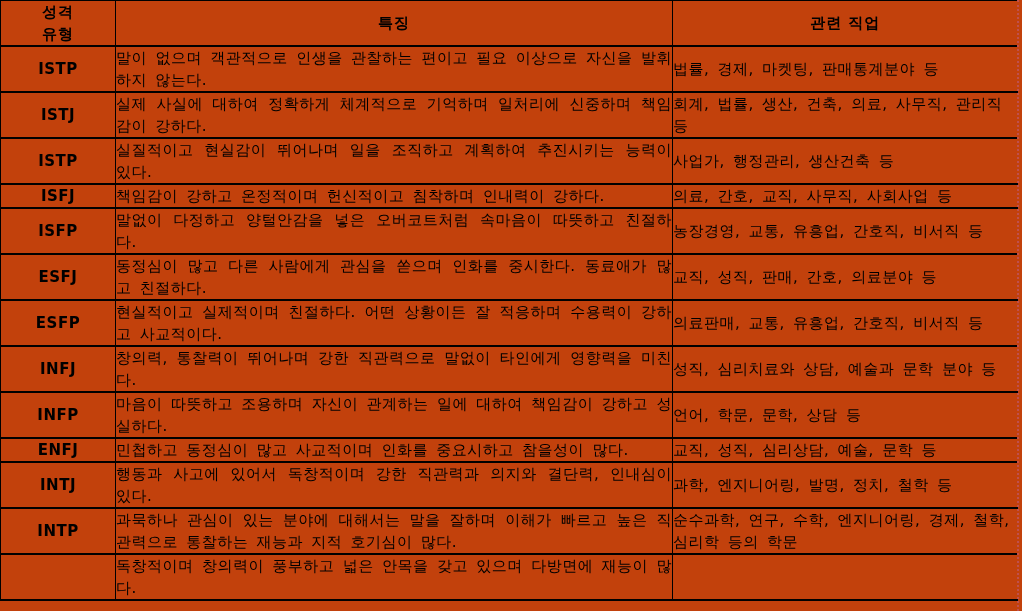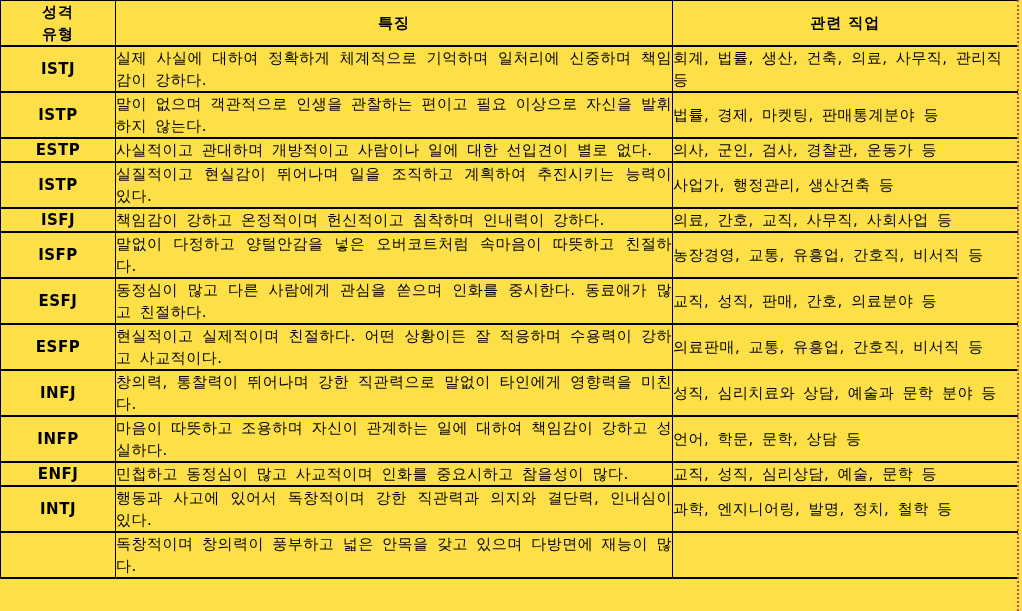--- a/index.html
+++ b/index.html
@@ -6,21 +6,21 @@
   html, body {
     margin: 0; padding: 0;
     background: #ffffff;
     font-family: "DejaVu Sans", "Liberation Sans", sans-serif;
   }
   .page {
     position: relative;
     width: 1022px;
     height: 611px;
     overflow: hidden;
-    background: #fde047;
+    background: #c2410c;
   }
   table.mbti {
     border-collapse: collapse;
     table-layout: fixed;
     width: 1017px;
     color: #000000;
   }
   table.mbti th, table.mbti td {
     border-left: 1px solid #000;
     border-right: 1px solid #000;
@@ -82,36 +82,31 @@
     <thead>
       <tr>
         <th class="type-h">성격
 유형</th>
         <th>특징</th>
         <th>관련 직업</th>
       </tr>
     </thead>
     <tbody id="rows-body">
   <tr>
-    <td class="type"><span>ISTJ</span></td>
-    <td class="feat"><span>실제 사실에 대하여 정확하게 체계적으로 기억하며 일처리에 신중하며 책임감이 강하다.</span></td>
-    <td class="jobs"><span>회계, 법률, 생산, 건축, 의료, 사무직, 관리직 등</span></td>
-  </tr>
-
-  <tr>
     <td class="type"><span>ISTP</span></td>
     <td class="feat"><span>말이 없으며 객관적으로 인생을 관찰하는 편이고 필요 이상으로 자신을 발휘하지 않는다.</span></td>
     <td class="jobs"><span>법률, 경제, 마켓팅, 판매통계분야 등</span></td>
   </tr>
 
   <tr>
-    <td class="type"><span>ESTP</span></td>
-    <td class="feat"><span>사실적이고 관대하며 개방적이고 사람이나 일에 대한 선입견이 별로 없다.</span></td>
-    <td class="jobs"><span>의사, 군인, 검사, 경찰관, 운동가 등</span></td>
+    <td class="type"><span>ISTJ</span></td>
+    <td class="feat"><span>실제 사실에 대하여 정확하게 체계적으로 기억하며 일처리에 신중하며 책임감이 강하다.</span></td>
+    <td class="jobs"><span>회계, 법률, 생산, 건축, 의료, 사무직, 관리직 등</span></td>
   </tr>
+
 
   <tr>
     <td class="type"><span>ISTP</span></td>
     <td class="feat"><span>실질적이고 현실감이 뛰어나며 일을 조직하고 계획하여 추진시키는 능력이 있다.</span></td>
     <td class="jobs"><span>사업가, 행정관리, 생산건축 등</span></td>
   </tr>
 
   <tr>
     <td class="type"><span>ISFJ</span></td>
     <td class="feat"><span>책임감이 강하고 온정적이며 헌신적이고 침착하며 인내력이 강하다.</span></td>
@@ -154,20 +149,25 @@
     <td class="feat"><span>민첩하고 동정심이 많고 사교적이며 인화를 중요시하고 참을성이 많다.</span></td>
     <td class="jobs"><span>교직, 성직, 심리상담, 예술, 문학 등</span></td>
   </tr>
 
   <tr>
     <td class="type"><span>INTJ</span></td>
     <td class="feat"><span>행동과 사고에 있어서 독창적이며 강한 직관력과 의지와 결단력, 인내심이 있다.</span></td>
     <td class="jobs"><span>과학, 엔지니어링, 발명, 정치, 철학 등</span></td>
   </tr>
 
+  <tr>
+    <td class="type"><span>INTP</span></td>
+    <td class="feat"><span>과묵하나 관심이 있는 분야에 대해서는 말을 잘하며 이해가 빠르고 높은 직관력으로 통찰하는 재능과 지적 호기심이 많다.</span></td>
+    <td class="jobs"><span>순수과학, 연구, 수학, 엔지니어링, 경제, 철학, 심리학 등의 학문</span></td>
+  </tr>
 
   <tr>
     <td class="type"></td>
     <td class="feat"><span>독창적이며 창의력이 풍부하고 넓은 안목을 갖고 있으며 다방면에 재능이 많다.</span></td>
     <td class="jobs"></td>
   </tr>
 
 </tbody>
   </table>
   <div class="margin-guide"></div>

